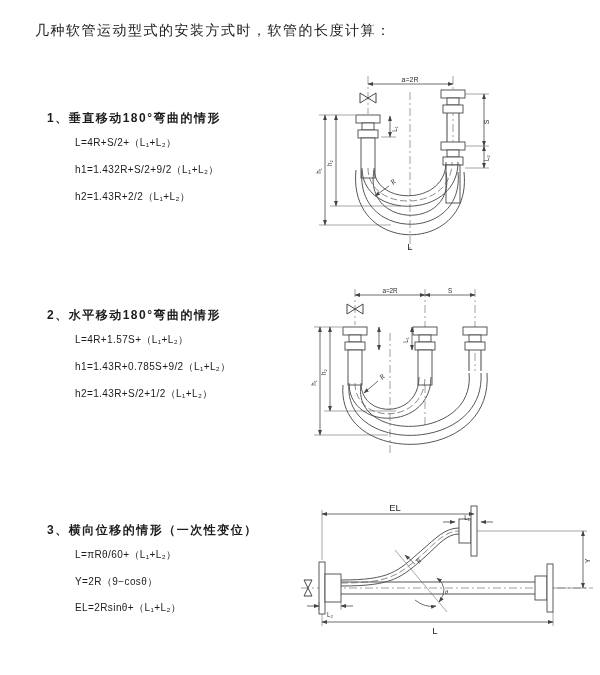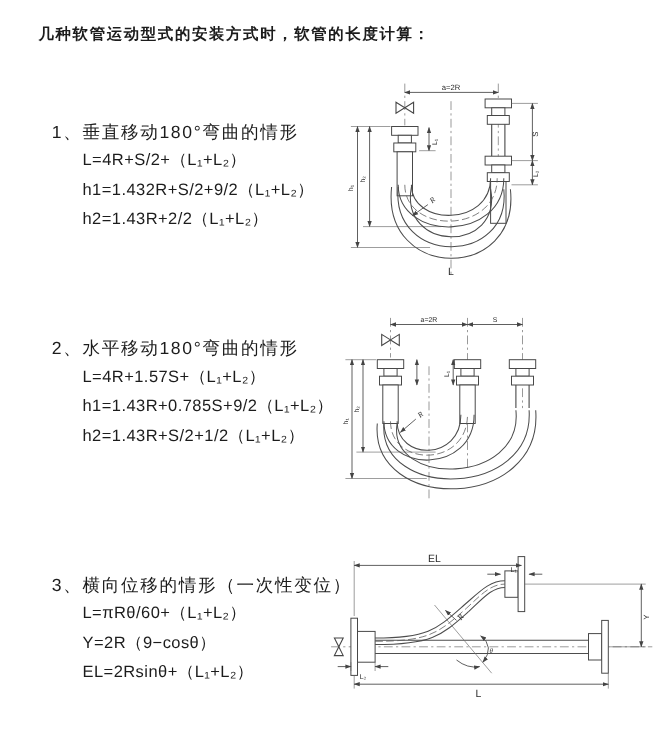--- a/index.html
+++ b/index.html
@@ -1,22 +1,22 @@
 <!DOCTYPE html>
 <html><head>
 <meta charset="utf-8">
 <style>
   html,body{margin:0;padding:0;}
   body{
     width:600px;height:675px;background:#ffffff;position:relative;
     font-family:"Liberation Sans", sans-serif;color:#1c1c1c;overflow:hidden;
   }
-  .title{position:absolute;left:35px;top:22px;font-size:14px;font-weight:bold;letter-spacing:1.5px;}
-  .sec-heading{position:absolute;font-size:16px;font-weight:normal;letter-spacing:1.5px;}
-  .formula{position:absolute;font-size:15px;letter-spacing:.4px;white-space:nowrap;}
+  .title{position:absolute;left:35px;top:22px;font-size:14px;font-weight:normal;letter-spacing:1.5px;}
+  .sec-heading{position:absolute;font-size:12px;font-weight:bold;letter-spacing:1.5px;}
+  .formula{position:absolute;font-size:10px;letter-spacing:.4px;white-space:nowrap;}
   .diagram{position:absolute;}
   svg{display:block;}
   svg .dim{stroke:#4a4a4a;stroke-width:.8;fill:none;}
   svg .ext{stroke:#6a6a6a;stroke-width:.6;fill:none;}
   svg .cl{stroke:#7a7a7a;stroke-width:.7;fill:none;stroke-dasharray:8 3 2 3;}
   svg .pipe{stroke:#474747;stroke-width:1;fill:none;}
   svg .fit{stroke:#474747;stroke-width:.9;fill:#ffffff;}
   svg .hose{stroke:#4d4d4d;stroke-width:.95;fill:none;}
   svg .hosed{stroke:#5a5a5a;stroke-width:.7;fill:none;stroke-dasharray:7 3;}
   svg text{fill:#2a2a2a;font-family:"Liberation Sans",sans-serif;}

